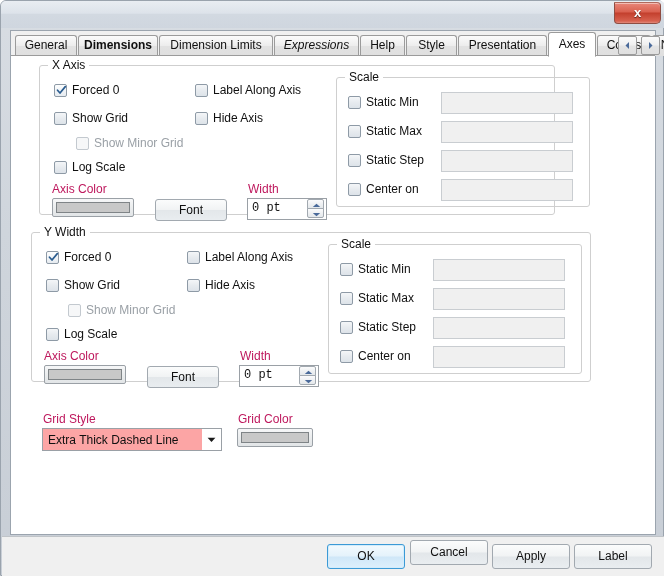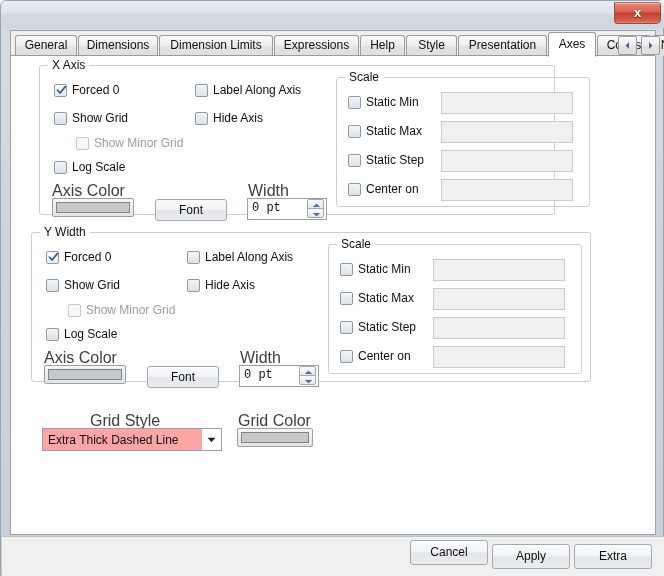--- a/index.html
+++ b/index.html
@@ -189,22 +189,22 @@
     left: 18px; top: 0px;
     font-size: 12px;
     color: #101010;
     line-height: 15px;
   }
   .cbox-label.disabled { color: #9aa0a6; }
 
   
   .flabel {
     position: absolute;
-    font-size: 16px;
-    color: #404040;
+    font-size: 12px;
+    color: #be185d;
     white-space: nowrap;
   }
 
   
   .color-swatch {
     position: absolute;
     box-sizing: border-box;
     border: 1px solid #9aa0a6;
     border-radius: 2px;
     background: linear-gradient(to bottom, #f6f7f8 0%, #ebedee 50%, #e2e5e7 100%);
@@ -320,23 +320,23 @@
   <div id="titlebar">
     <div id="close-button">
       <div id="close-glyph">x</div>
     </div>
   </div>
 
   <div id="client">
 
     <div id="tabstrip">
       <div class="tab" style="left:4px;   width:62px;">General</div>
-      <div class="tab" style="left:67px;  width:80px;">Dimensions</div>
+      <div class="tab" style="left:67px;  width:80px;font-weight:bold;">Dimensions</div>
       <div class="tab" style="left:148px; width:114px;">Dimension Limits</div>
-      <div class="tab" style="left:263px; width:85px;">Expressions</div>
+      <div class="tab" style="left:263px; width:85px;font-style:italic;">Expressions</div>
       <div class="tab" style="left:349px; width:45px;">Help</div>
       <div class="tab" style="left:395px; width:51px;">Style</div>
       <div class="tab" style="left:447px; width:89px;">Presentation</div>
       <div class="tab selected" style="left:537px; width:48px;">Axes</div>
       <div class="tab" style="left:586px; width:54px;">Colors</div>
       <div class="tab" style="left:641px; width:60px;">Number</div>
 
       <div id="tab-underline"></div>
 
       <div class="tab-nav" style="left:607px;">
@@ -542,37 +542,38 @@
           <div class="checkrow" style="left:11px; top:104px;">
             <span class="cbox"></span>
             <span class="cbox-label">Center on</span>
           </div>
           <div class="tinput" style="left:104px; top:101px; width:132px; height:22px;">
             <span class="tval"></span>
           </div>
         </div>
       </div>
 
-      <div class="flabel" style="left:32px; top:356px;margin-left:47px;">Grid Style</div>
+      <div class="flabel" style="left:32px; top:356px;">Grid Style</div>
       <div class="combo" style="left:31px; top:372px; width:180px; height:23px;">
         <span class="ctext">Extra Thick Dashed Line</span>
         <span class="carrow">
           <svg width="9" height="6" viewBox="0 0 9 6">
             <path d="M0.6 0.8 L4.5 5 L8.4 0.8 Z" fill="#1a1a1a"></path>
           </svg>
         </span>
       </div>
 
       <div class="flabel" style="left:227px; top:356px;">Grid Color</div>
       <div class="color-swatch" style="left:226px; top:372px; width:76px; height:19px;">
         <div class="fill" style="background: rgb(200, 200, 200);"></div>
       </div>
 
     </div>
   </div>
 
   <div id="buttonbar">
+    <div class="btn default" style="left:325px; top:7px; width:78px; height:25px; line-height:23px;">OK</div>
     <div class="btn" style="left:408px; top:3px; width:78px; height:25px; line-height:23px;">Cancel</div>
     <div class="btn" style="left:490px; top:7px; width:78px; height:25px; line-height:23px;">Apply</div>
-    <div class="btn" style="left:572px; top:7px; width:78px; height:25px; line-height:23px;">Extra</div>
+    <div class="btn" style="left:572px; top:7px; width:78px; height:25px; line-height:23px;">Label</div>
   </div>
 
 </div>
 
 </body></html>

